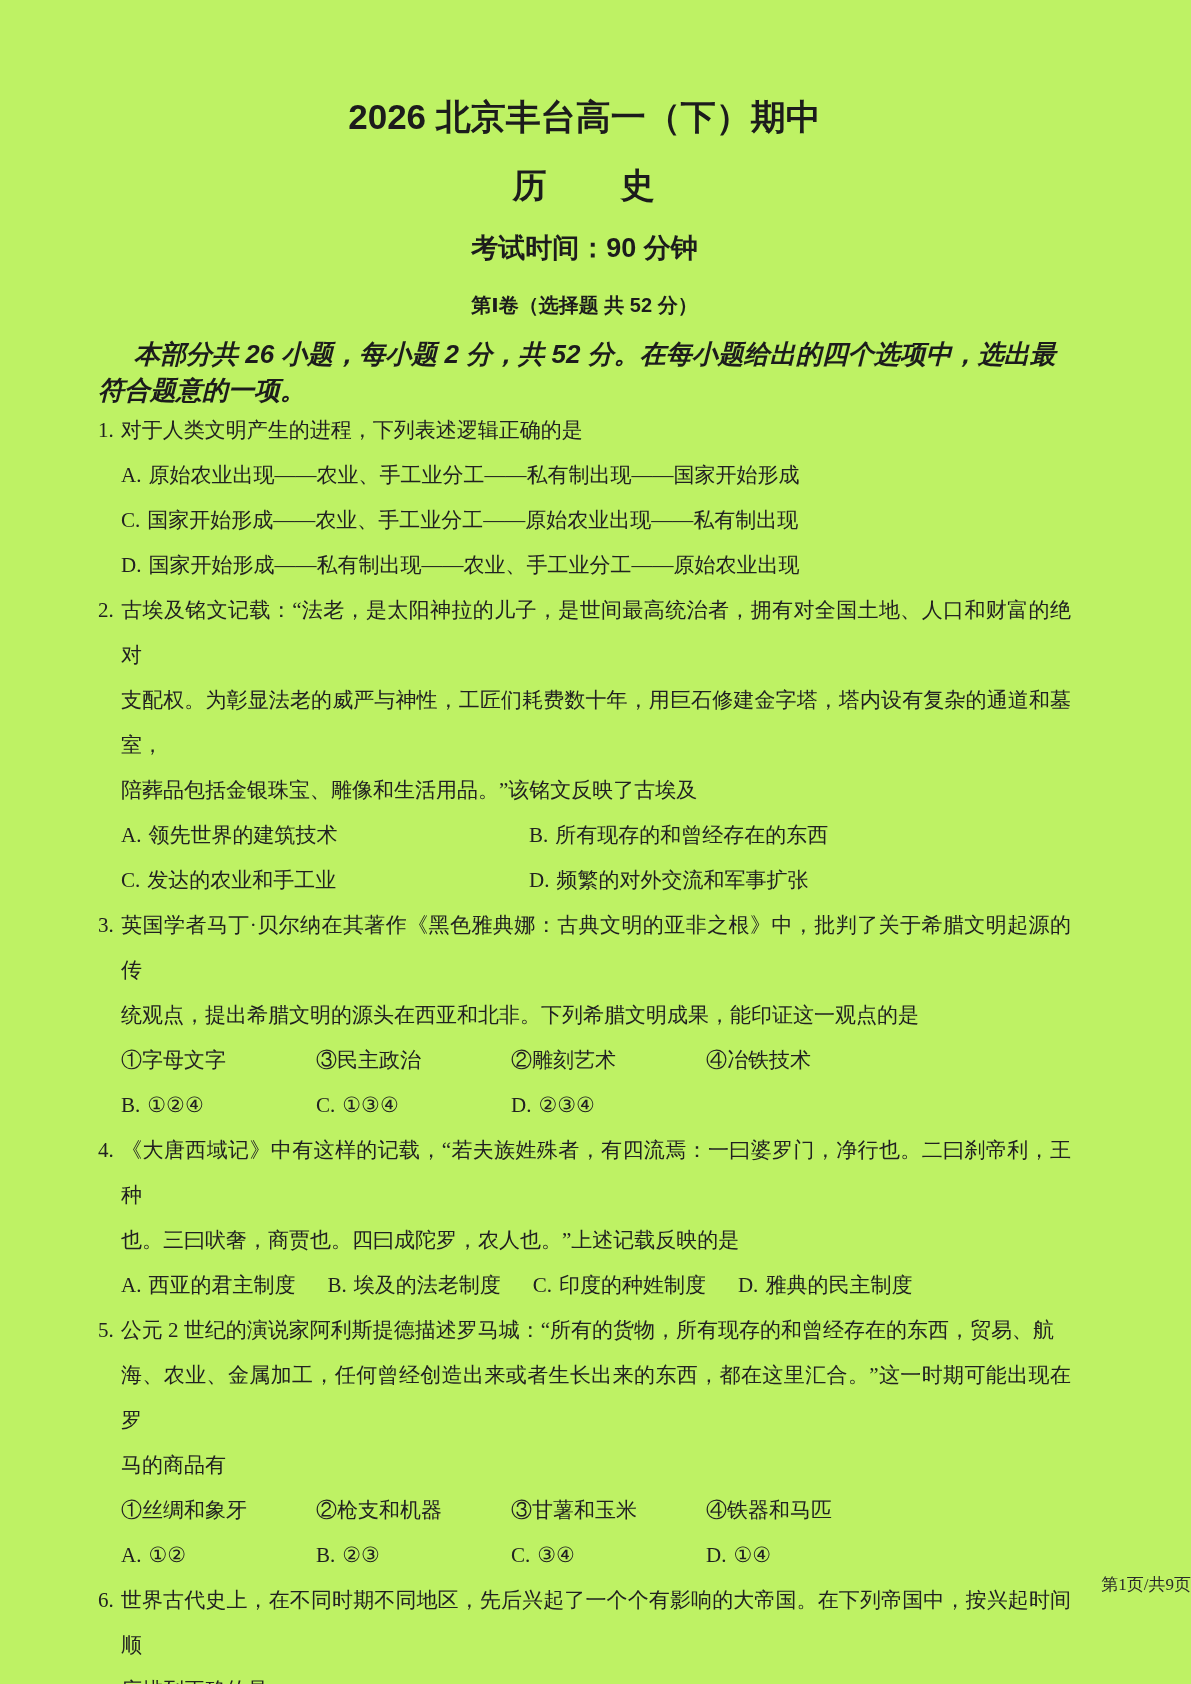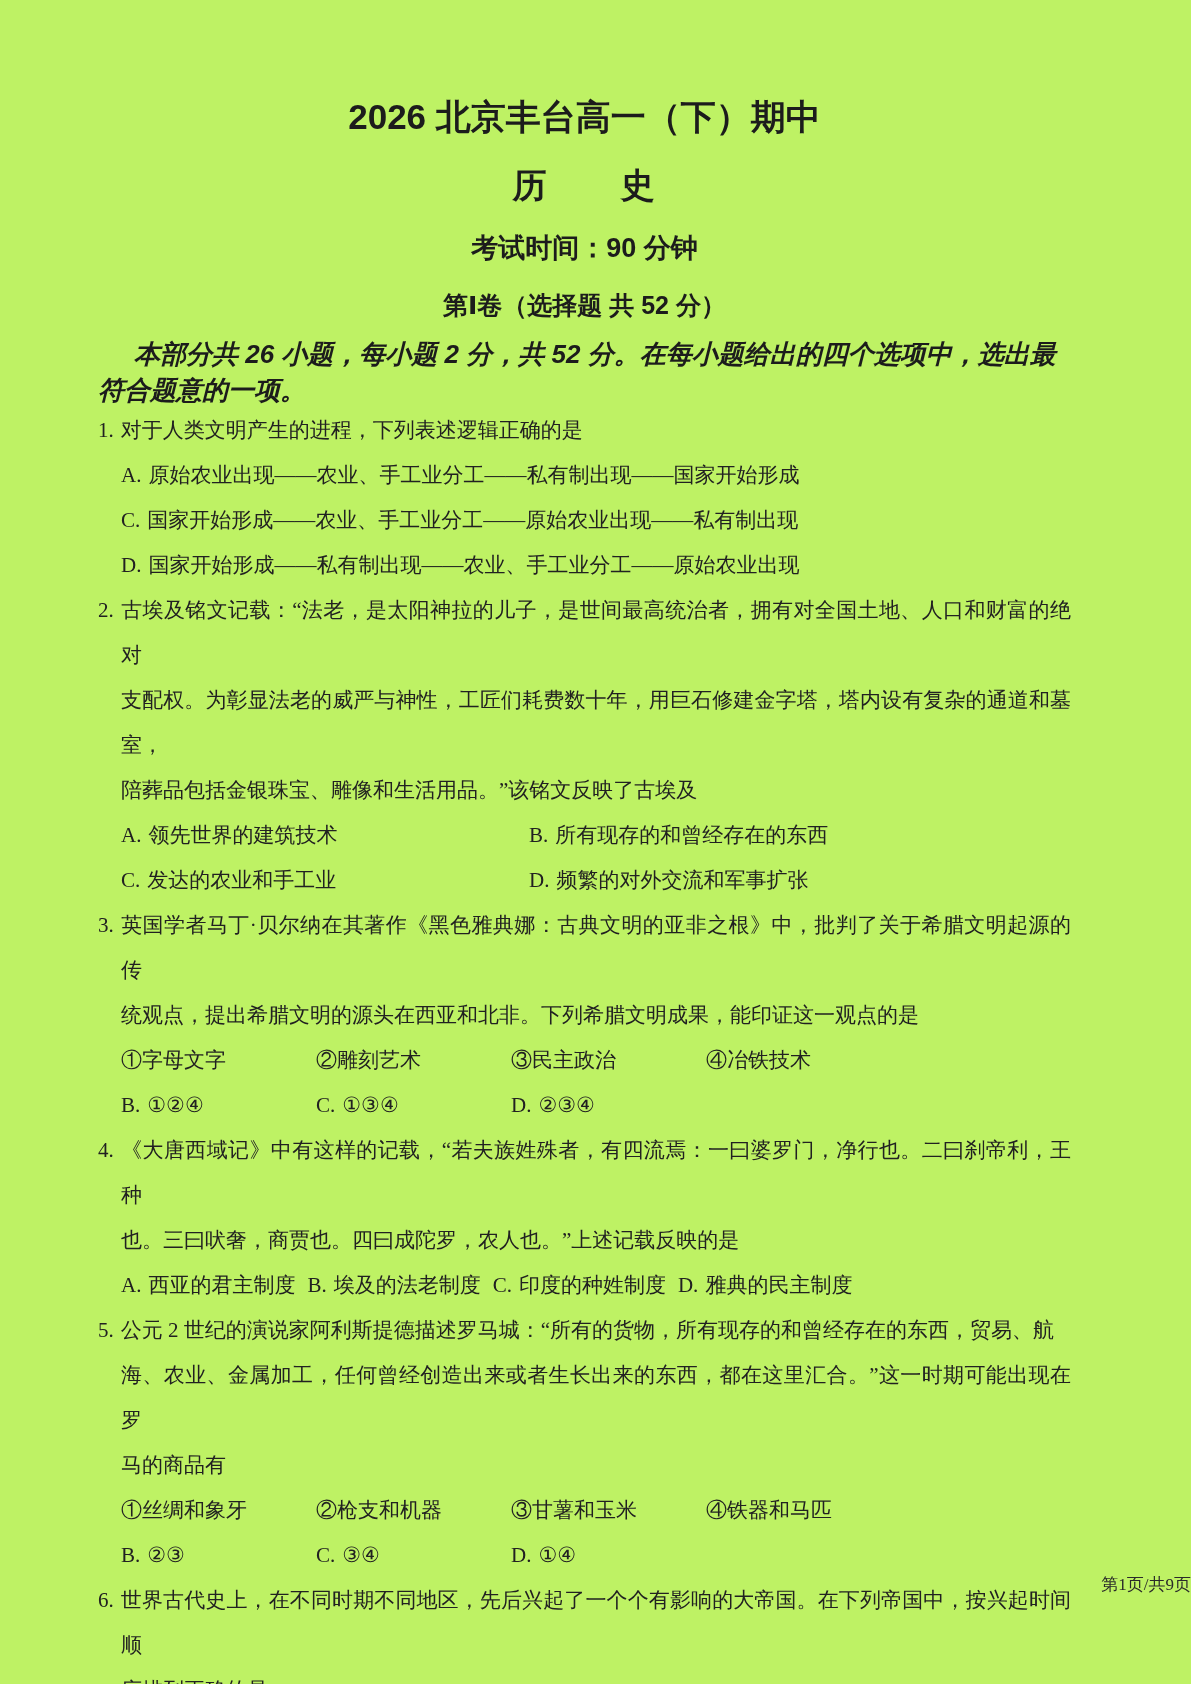--- a/index.html
+++ b/index.html
@@ -12,37 +12,37 @@
     box-sizing: border-box;
     padding: 94px 120px 8px 98px;
     color: #212121;
     font-family: "Liberation Serif", "DejaVu Serif", serif;
     overflow: hidden;
   }
   .hd { font-family: "Liberation Sans", "DejaVu Sans", sans-serif; font-weight: 700; text-align: center; margin: 0; color:#1c1c1c; }
   .title       { font-size: 35px; line-height: 46px; }
   .subject     { font-size: 34px; line-height: 46px; margin-top: 22px; letter-spacing: 2px; }
   .exam-time   { font-size: 27px; line-height: 40px; margin-top: 20px; }
-  .section-ttl { font-size: 25px; line-height: 38px; margin-top: 18px; }
+  .section-ttl { font-size: 20px; line-height: 38px; margin-top: 18px; }
   .instruction {
     font-family: "Liberation Sans", "DejaVu Sans", sans-serif;
     font-weight: 700; font-size: 26px; line-height: 36px;
     margin: 12px 0 0 0; text-indent: 36px; color:#1c1c1c;font-style:italic;
   }
   .body-txt { font-size: 21px; line-height: 45px; }
   .stem {
     margin: 0; padding-left: 23px; text-indent: -23px;
     white-space: pre-line; text-align: justify;
   }
   .qnum { margin-right: 7px; }
   .opt { margin: 0; padding-left: 23px; }
   .olabel { margin-right: 7px; }
   .grid2 { display: grid; grid-template-columns: 408px auto; padding-left: 23px; }
   .grid4 { display: grid; grid-template-columns: 195px 195px 195px auto; padding-left: 23px; }
-  .row4  { display: flex; gap: 12px; padding-left: 23px; }
+  .row4  { display: flex; gap: 32px; padding-left: 23px; }
   .cell  { white-space: nowrap; }
   .page-footer {
     position: absolute; left: 0; right: 0; bottom: 88px;
     text-align: right; font-size: 17px; line-height: 22px; color:#2a2a2a;
   }
 </style>
 </head>
 <body>
 
 <div class="page">
@@ -72,22 +72,22 @@
         <div class="cell"><span class="olabel">C.</span><span>发达的农业和手工业</span></div>
         <div class="cell"><span class="olabel">D.</span><span>频繁的对外交流和军事扩张</span></div>
       </div>
     </section>
 
     <section>
       <p class="stem"><span class="qnum">3.</span><span>英国学者马丁·贝尔纳在其著作《黑色雅典娜：古典文明的亚非之根》中，批判了关于希腊文明起源的传
 统观点，提出希腊文明的源头在西亚和北非。下列希腊文明成果，能印证这一观点的是</span></p>
       <div class="grid4">
         <div class="cell">①字母文字</div>
+        <div class="cell">③民主政治</div>
         <div class="cell">②雕刻艺术</div>
-        <div class="cell">③民主政治</div>
         <div class="cell">④冶铁技术</div>
       </div>
       <div class="grid4">
         <div class="cell"><span class="olabel">B.</span><span>①②④</span></div>
         <div class="cell"><span class="olabel">C.</span><span>①③④</span></div>
         <div class="cell"><span class="olabel">D.</span><span>②③④</span></div>
       </div>
     </section>
 
     <section>
@@ -105,20 +105,21 @@
       <p class="stem"><span class="qnum">5.</span><span>公元 2 世纪的演说家阿利斯提德描述罗马城：“所有的货物，所有现存的和曾经存在的东西，贸易、航
 海、农业、金属加工，任何曾经创造出来或者生长出来的东西，都在这里汇合。”这一时期可能出现在罗
 马的商品有</span></p>
       <div class="grid4">
         <div class="cell">①丝绸和象牙</div>
         <div class="cell">②枪支和机器</div>
         <div class="cell">③甘薯和玉米</div>
         <div class="cell">④铁器和马匹</div>
       </div>
       <div class="grid4">
+        <div class="cell"><span class="olabel">A.</span><span>①②</span></div>
         <div class="cell"><span class="olabel">B.</span><span>②③</span></div>
         <div class="cell"><span class="olabel">C.</span><span>③④</span></div>
         <div class="cell"><span class="olabel">D.</span><span>①④</span></div>
       </div>
     </section>
 
     <section>
       <p class="stem"><span class="qnum">6.</span><span>世界古代史上，在不同时期不同地区，先后兴起了一个个有影响的大帝国。在下列帝国中，按兴起时间顺
 序排列正确的是</span></p>
 

